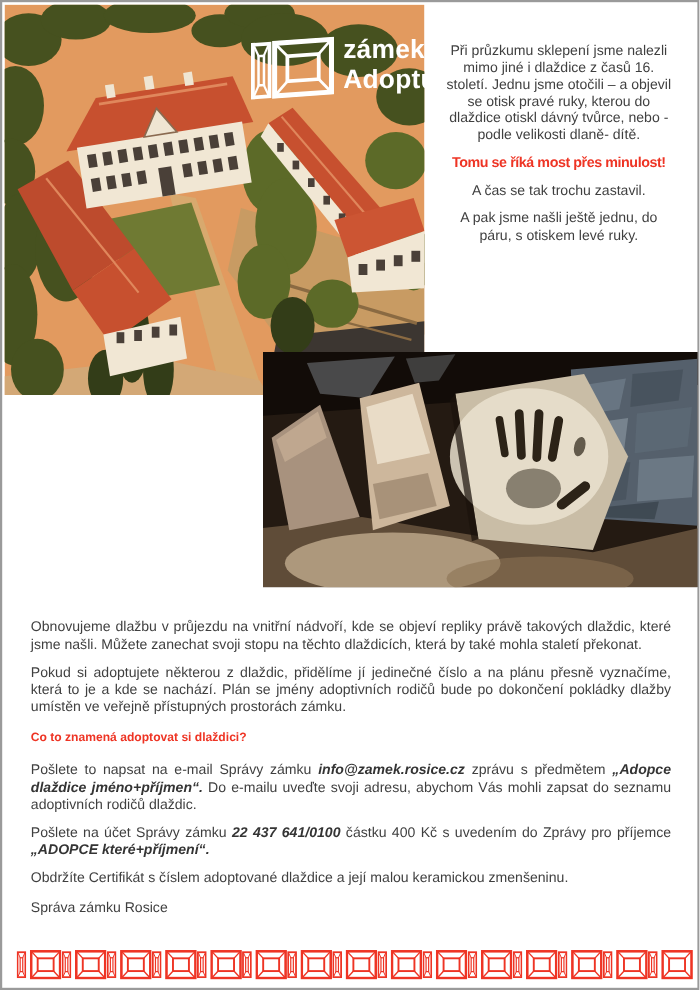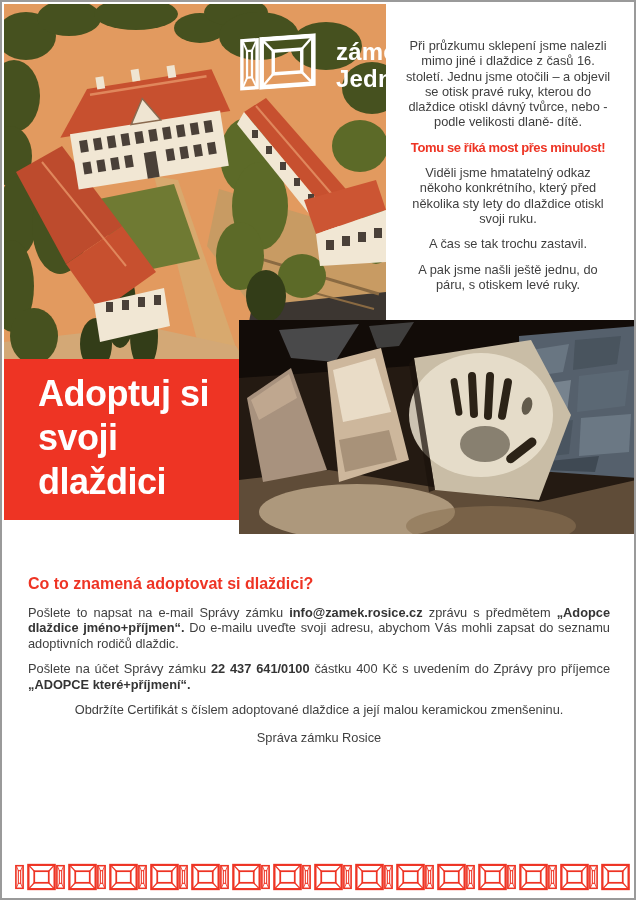--- a/index.html
+++ b/index.html
@@ -6,44 +6,44 @@
   html,body { background:#ffffff; }
   body { font-family:"Liberation Sans", sans-serif; }
   .page{
     position:relative; width:636px; height:900px; margin:0 auto;
     background:#ffffff; border:2px solid #9a9a9a; overflow:hidden;
   }
   
   .aerial{ position:absolute; left:2px; top:2px; width:382px; height:355px; overflow:hidden; }
   .aerial svg{ display:block; width:100%; height:100%; }
   
-  .logo{ position:absolute; left:238px; top:30px; display:flex; align-items:flex-end; gap:20px; }
+  .logo{ position:absolute; left:226px; top:30px; display:flex; align-items:flex-start; gap:8px; }
   .logo-icon svg{ display:block; }
   .logo-text{ color:#ffffff; font-weight:700; font-size:24px; line-height:27px; letter-spacing:.2px; }
   
   .right-col{ position:absolute; left:402px; top:36px; width:208px; color:#3f3f3f;
               font-size:12.8px; line-height:15.3px; }
   .right-col p{ margin-bottom:10px;text-align:center; }
   .right-col .hl{ color:#ee3424; font-weight:700; font-size:13px; letter-spacing:-0.4px;
                   white-space:nowrap; }
   .right-col .short{ margin-bottom:10px; }
   
   .banner{ position:absolute; left:2px; top:357px; width:235px; height:161px;
            background:#ee3424; color:#ffffff; padding:13px 0 0 34px; }
   .banner div{ font-weight:800; font-size:36px; line-height:44px; letter-spacing:-0.5px; }
   
   .cellar{ position:absolute; left:237px; top:318px; width:397px; height:214px; overflow:hidden; }
   .cellar svg{ display:block; width:100%; height:100%; }
   
   .body{ position:absolute; left:26px; top:560px; width:582px; color:#3f3f3f;
          font-size:12.8px; line-height:15.5px; }
   .body p{ text-align:justify; margin-bottom:10px; }
-  .body .nojust{ text-align:center; margin-bottom:0; }
-  .body h2{ color:#ee3424; font-size:16px; font-weight:800; margin:14px 0 13px 0; letter-spacing:0; }
-  .body b{ font-weight:700; color:#343434; }
+  .body .nojust{ text-align:left; margin-bottom:0; }
+  .body h2{ color:#ee3424; font-size:11px; font-weight:800; margin:14px 0 13px 0; letter-spacing:0; }
+  .body b{ font-weight:700; color:#343434;font-style:italic; }
   .sig{ text-align:right; margin-top:12px; }
   
   .tiles{ position:absolute; left:13px; right:13px; top:860px; height:30px;
           display:flex; justify-content:space-between; align-items:center; }
   .tile-unit{ display:flex; align-items:center; gap:3px; }
   .hidden-defs{ position:absolute; width:0; height:0; overflow:hidden; }
 </style>
 </head>
 <body>
 
@@ -183,37 +183,31 @@
     <span class="logo-icon">
       <svg width="76" height="60" viewBox="0 0 40 28" style="color:#ffffff" transform="">
         <g transform="skewY(-4) translate(0,1.5)">
           <use href="#tile-narrow" x="0" y="0" width="10" height="28"></use>
           <use href="#tile-wide" x="10" y="0" width="30" height="28"></use>
         </g>
       </svg>
     </span>
     <span class="logo-text">
       <div>zámek</div>
-      <div>Jednu</div>
+      <div>Adoptuj</div>
     </span>
   </div>
 
   <div class="right-col">
     <p>Při průzkumu sklepení jsme nalezli mimo jiné i dlaždice z časů 16. století. Jednu jsme otočili – a objevil se otisk pravé ruky, kterou do dlaždice otiskl dávný tvůrce, nebo -podle velikosti dlaně- dítě.</p>
     <p class="hl">Tomu se říká most přes minulost!</p>
-    <p>Viděli jsme hmatatelný odkaz někoho konkrétního, který před několika sty lety do dlaždice otiskl svoji ruku.</p>
     <p class="short">A čas se tak trochu zastavil.</p>
     <p class="short">A pak jsme našli ještě jednu, do páru, s otiskem levé ruky.</p>
   </div>
 
-  <div class="banner">
-    <div>Adoptuj si</div>
-    <div>svoji</div>
-    <div>dlaždici</div>
-  </div>
 
   <div class="cellar">
     <svg viewBox="0 0 397 214" preserveAspectRatio="none">
       <rect width="397" height="214" fill="#241a12"></rect>
       <polygon points="0,0 397,0 397,30 0,58" fill="#120c08"></polygon>
       <polygon points="40,10 120,4 96,42 52,38" fill="#8d949c" opacity="0.45"></polygon>
       <polygon points="130,6 175,2 160,26 138,28" fill="#aab2ba" opacity="0.3"></polygon>
 
       <polygon points="280,16 397,6 397,158 284,150" fill="#55606c"></polygon>
       <g opacity="0.85">
@@ -245,20 +239,22 @@
         <rect x="262" y="58" width="8" height="42" rx="4" transform="rotate(10 266 79)"></rect>
         <rect x="278" y="112" width="9" height="36" rx="4.5" transform="rotate(52 282 130)"></rect>
         <ellipse cx="246" cy="124" rx="25" ry="18" opacity="0.5"></ellipse>
         <ellipse cx="288" cy="86" rx="5" ry="9" opacity="0.7" transform="rotate(15 288 86)"></ellipse>
       </g>
       <polygon points="175,38 196,170 190,172 170,44" fill="#1b130c" opacity="0.7"></polygon>
     </svg>
   </div>
 
   <div class="body">
+    <p>Obnovujeme dlažbu v průjezdu na vnitřní nádvoří, kde se objeví repliky právě takových dlaždic, které jsme našli. Můžete zanechat svoji stopu na těchto dlaždicích, která by také mohla staletí překonat.</p>
+    <p>Pokud si adoptujete některou z dlaždic, přidělíme jí jedinečné číslo a na plánu přesně vyznačíme, která to je a kde se nachází. Plán se jmény adoptivních rodičů bude po dokončení pokládky dlažby umístěn ve veřejně přístupných prostorách zámku.</p>
     <h2>Co to znamená adoptovat si dlaždici?</h2>
     <p><span>Pošlete to napsat na e-mail Správy zámku </span><b>info@zamek.rosice.cz</b><span> zprávu s předmětem </span><b>„Adopce dlaždice jméno+příjmen“.</b><span> Do e-mailu uveďte svoji adresu, abychom Vás mohli zapsat do seznamu adoptivních rodičů dlaždic.</span></p>
     <p><span>Pošlete na účet Správy zámku </span><b>22 437 641/0100</b><span> částku 400 Kč s uvedením do Zprávy pro příjemce </span><b>„ADOPCE které+příjmení“.</b></p>
     <p class="nojust">Obdržíte Certifikát s číslem adoptované dlaždice a její malou keramickou zmenšeninu.</p>
     <p class="nojust sig">Správa zámku Rosice</p>
   </div>
 
   <div class="tiles" id="tile-row">
       <span class="tile-unit">
         <svg width="9" height="28" viewBox="0 0 10 28" style="color:#ee3424">

